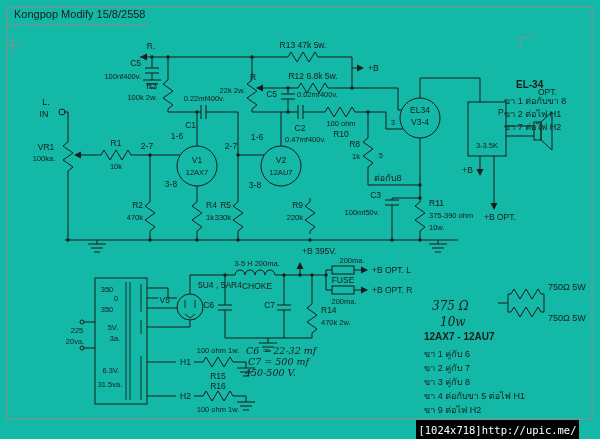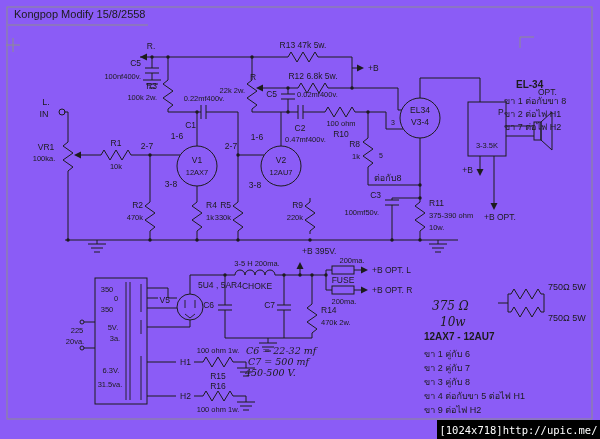--- a/index.html
+++ b/index.html
@@ -1,36 +1,36 @@
 <!DOCTYPE html>
 <html><head>
 <meta charset="utf-8">
 <style>
   html,body{margin:0;padding:0;background:#e8e8e8}
-  #stage{position:relative;width:600px;height:439px;background:#8b5cf6;overflow:hidden;
+  #stage{position:relative;width:600px;height:439px;background:#14b8a6;overflow:hidden;
          font-family:"Liberation Sans",sans-serif}
   svg{position:absolute;left:0;top:0}
   .w{fill:none;stroke:#1c1c1c;stroke-width:1}
   .thin{fill:none;stroke:#1c1c1c;stroke-width:.9}
   .gray{fill:none;stroke:#8d8d8d;stroke-width:1}
   .dots{fill:none;stroke:#1c1c1c;stroke-width:3.4;stroke-linecap:round}
   .ar{fill:#1c1c1c;stroke:none}
   text{fill:#1b1b1b;font-family:"Liberation Sans",sans-serif}
   .lb{font-size:8.5px}
   .vl{font-size:7.5px}
   .sm{font-size:7px}
   .md{font-size:9px}
   .hd{font-size:10px;font-weight:bold}
   .hdr{font-size:11px}
   .th{font-size:9px}
   .hw{font-family:"DejaVu Serif",serif;font-style:italic;font-size:12px}
   .hw2{font-family:"DejaVu Serif",serif;font-style:italic;font-size:9.5px}
   .mid{text-anchor:middle}
   .end{text-anchor:end}
-  #wm{position:absolute;left:437px;top:420px;width:163px;height:19px;background:#000;
+  #wm{position:absolute;left:416px;top:420px;width:163px;height:19px;background:#000;
       color:#fff;font:10.5px "DejaVu Sans Mono",monospace;display:flex;
       align-items:center;justify-content:center}
 </style>
 </head>
 <body>
 
 <div id="stage">
 <svg width="600" height="439" viewBox="0 0 600 439">
   <defs>
     <path id="resh" d="M0,0 h3 l3,-5 l6,10 l6,-10 l6,10 l6,-10 l3,5 h3"></path>

